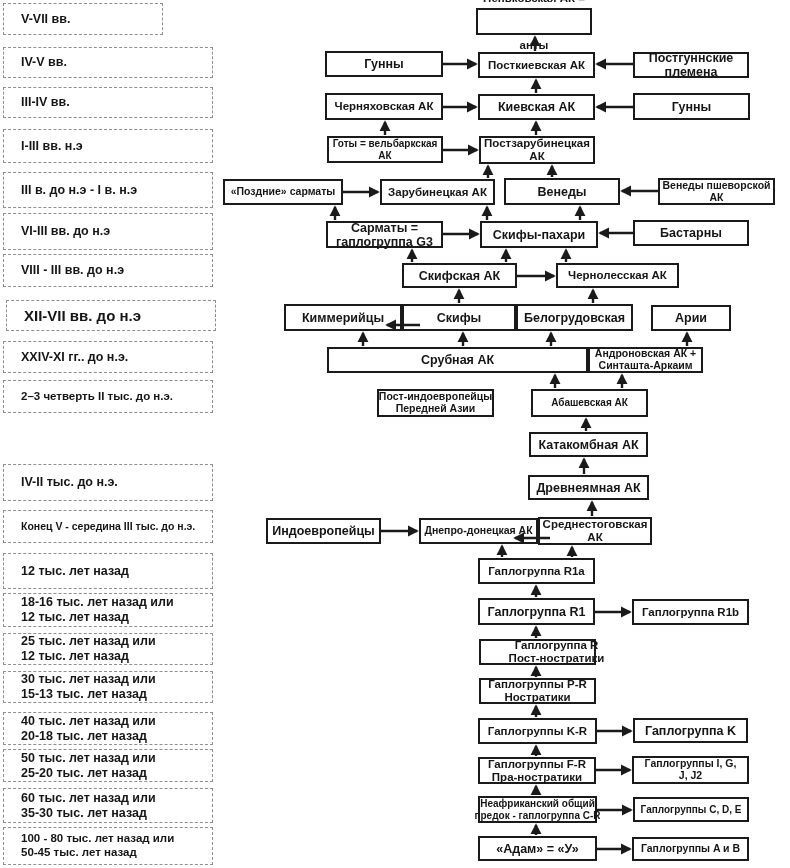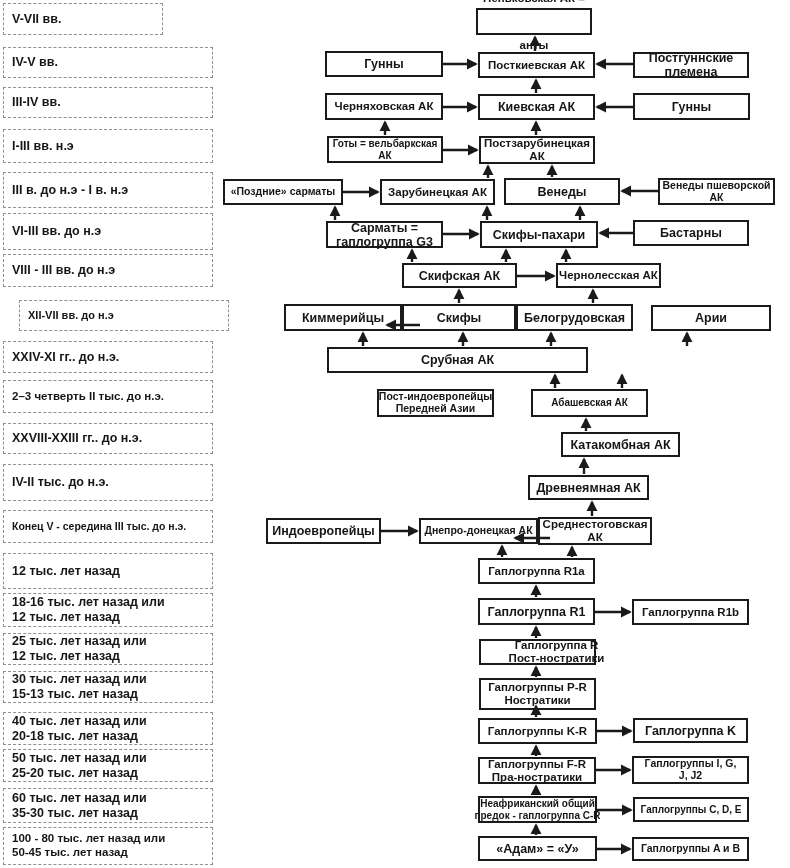--- a/index.html
+++ b/index.html
@@ -6,21 +6,21 @@
   .canvas{
     position:relative;width:790px;height:868px;background:#fff;overflow:hidden;
     font-family:"Liberation Sans","DejaVu Sans",sans-serif;color:#161616;
   }
   .tbox{
     position:absolute;box-sizing:border-box;background:#fff;
     border:1px dashed #8f8f8f;
     display:flex;flex-direction:column;justify-content:center;
     padding-left:8px;font-weight:700;line-height:1.2;z-index:1;
   }
-  .tbox div{white-space:nowrap;}
+  .tbox div{white-space:nowrap;margin-left:9px;}
   .node{
     position:absolute;box-sizing:border-box;background:#fff;
     border:2px solid #1a1a1a;
     display:flex;flex-direction:column;justify-content:center;align-items:center;
     text-align:center;font-weight:700;line-height:1.12;z-index:1;
   }
   .node div{white-space:nowrap;}
   svg.arrow-layer{position:absolute;left:0;top:0;z-index:5;pointer-events:none;}
   line.arrow{stroke:#1a1a1a;stroke-width:2.4;}
 </style>
@@ -99,31 +99,28 @@
     </div>
     <div class="tbox" style="left: 3px; top: 172px; width: 210px; height: 36px; font-size: 12.5px;">
       <div>III в. до н.э - I в. н.э</div>
     </div>
     <div class="tbox" style="left: 3px; top: 213px; width: 210px; height: 37px; font-size: 12.5px;">
       <div>VI-III вв. до н.э</div>
     </div>
     <div class="tbox" style="left: 3px; top: 254px; width: 210px; height: 33px; font-size: 12.5px;">
       <div>VIII - III вв. до н.э</div>
     </div>
-    <div class="tbox" style="left: 19px; top: 300px; width: 210px; height: 31px; font-size: 11px;">
+    <div class="tbox" style="left: 6px; top: 300px; width: 210px; height: 31px; font-size: 15px;">
       <div>XII-VII вв. до н.э</div>
     </div>
     <div class="tbox" style="left: 3px; top: 341px; width: 210px; height: 32px; font-size: 12.5px;">
       <div>XXIV-XI гг.. до н.э.</div>
     </div>
     <div class="tbox" style="left: 3px; top: 380px; width: 210px; height: 33px; font-size: 11.5px;">
       <div>2–3 четверть II тыс. до н.э.</div>
-    </div>
-    <div class="tbox" style="left: 3px; top: 423px; width: 210px; height: 31px; font-size: 12.5px;">
-      <div>XXVIII-XXIII гг.. до н.э.</div>
     </div>
     <div class="tbox" style="left: 3px; top: 464px; width: 210px; height: 37px; font-size: 12.5px;">
       <div>IV-II тыс. до н.э.</div>
     </div>
     <div class="tbox" style="left: 3px; top: 510px; width: 210px; height: 33px; font-size: 10.5px;">
       <div>Конец V - середина III тыс. до н.э.</div>
     </div>
     <div class="tbox" style="left: 3px; top: 553px; width: 210px; height: 36px; font-size: 12.5px;">
       <div>12 тыс. лет назад</div>
     </div>
@@ -205,46 +202,50 @@
     </div>
     <div class="node" style="left: 480px; top: 221px; width: 118px; height: 27px; font-size: 12.5px;">
       <div>Скифы-пахари</div>
     </div>
     <div class="node" style="left: 633px; top: 220px; width: 116px; height: 26px; font-size: 12.5px;">
       <div>Бастарны</div>
     </div>
     <div class="node" style="left: 402px; top: 263px; width: 115px; height: 25px; font-size: 12.5px;">
       <div>Скифская АК</div>
     </div>
-    <div class="node" style="left: 556px; top: 263px; width: 105px; height: 25px; font-size: 11.5px;">
+    <div class="node" style="left: 556px; top: 263px; width: 123px; height: 25px; font-size: 11.5px;">
       <div>Чернолесская АК</div>
     </div>
     <div class="node" style="left: 284px; top: 304px; width: 118px; height: 27px; font-size: 12.5px;">
       <div>Киммерийцы</div>
     </div>
     <div class="node" style="left: 402px; top: 304px; width: 114px; height: 27px; font-size: 12.5px;">
       <div>Скифы</div>
     </div>
     <div class="node" style="left: 516px; top: 304px; width: 117px; height: 27px; font-size: 12.5px;">
       <div>Белогрудовская</div>
     </div>
-    <div class="node" style="left: 651px; top: 305px; width: 120px; height: 26px; font-size: 12.5px; text-align: center;">
+    <div class="node" style="left: 651px; top: 305px; width: 80px; height: 26px; font-size: 12.5px; text-align: center;">
       <div>Арии</div>
     </div>
     <div class="node" style="left: 327px; top: 347px; width: 261px; height: 26px; font-size: 12.5px;">
       <div>Срубная АК</div>
+    </div>
+    <div class="node" style="left: 588px; top: 347px; width: 115px; height: 26px; font-size: 10.5px;">
+      <div>Андроновская АК +</div>
+      <div>Синташта-Аркаим</div>
     </div>
     <div class="node" style="left: 377px; top: 389px; width: 117px; height: 28px; font-size: 10.5px; text-align: right;">
       <div>Пост-индоевропейцы</div>
       <div>Передней Азии</div>
     </div>
     <div class="node" style="left: 531px; top: 389px; width: 117px; height: 28px; font-size: 10px;">
       <div>Абашевская АК</div>
     </div>
-    <div class="node" style="left: 529px; top: 432px; width: 119px; height: 25px; font-size: 12.5px; margin-left: 32px;">
+    <div class="node" style="left: 529px; top: 432px; width: 119px; height: 25px; font-size: 12.5px;">
       <div>Катакомбная АК</div>
     </div>
     <div class="node" style="left: 528px; top: 475px; width: 121px; height: 25px; font-size: 12.5px;">
       <div>Древнеямная АК</div>
     </div>
     <div class="node" style="left: 266px; top: 518px; width: 115px; height: 26px; font-size: 12.5px;">
       <div>Индоевропейцы</div>
     </div>
     <div class="node" style="left: 419px; top: 518px; width: 119px; height: 26px; font-size: 10.5px;">
       <div>Днепро-донецкая АК</div>
@@ -259,21 +260,21 @@
     <div class="node" style="left: 478px; top: 598px; width: 117px; height: 27px; font-size: 12.5px;">
       <div>Гаплогруппа R1</div>
     </div>
     <div class="node" style="left: 632px; top: 599px; width: 117px; height: 26px; font-size: 11.5px;">
       <div>Гаплогруппа R1b</div>
     </div>
     <div class="node" style="left: 479px; top: 639px; width: 117px; height: 26px; font-size: 11.5px; padding-left: 38px;">
       <div>Гаплогруппа R</div>
       <div>Пост-ностратики</div>
     </div>
-    <div class="node" style="left: 479px; top: 678px; width: 117px; height: 32px; font-size: 11.5px;">
+    <div class="node" style="left: 479px; top: 678px; width: 117px; height: 26px; font-size: 11.5px;">
       <div>Гаплогруппы P-R</div>
       <div>Ностратики</div>
     </div>
     <div class="node" style="left: 478px; top: 718px; width: 119px; height: 26px; font-size: 11.5px;">
       <div>Гаплогруппы K-R</div>
     </div>
     <div class="node" style="left: 633px; top: 718px; width: 115px; height: 25px; font-size: 12.5px;">
       <div>Гаплогруппа K</div>
     </div>
     <div class="node" style="left: 478px; top: 757px; width: 118px; height: 27px; font-size: 11.5px;">

